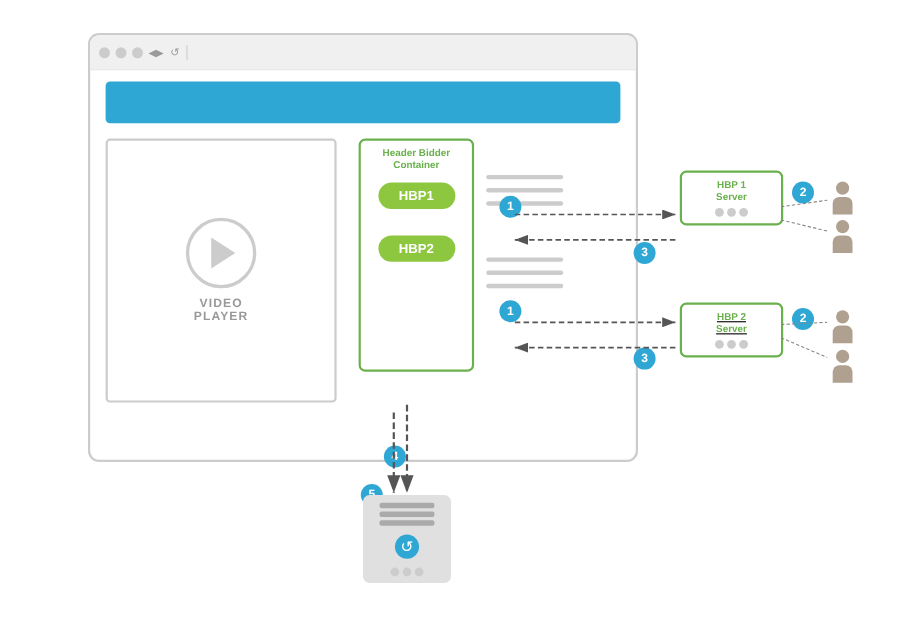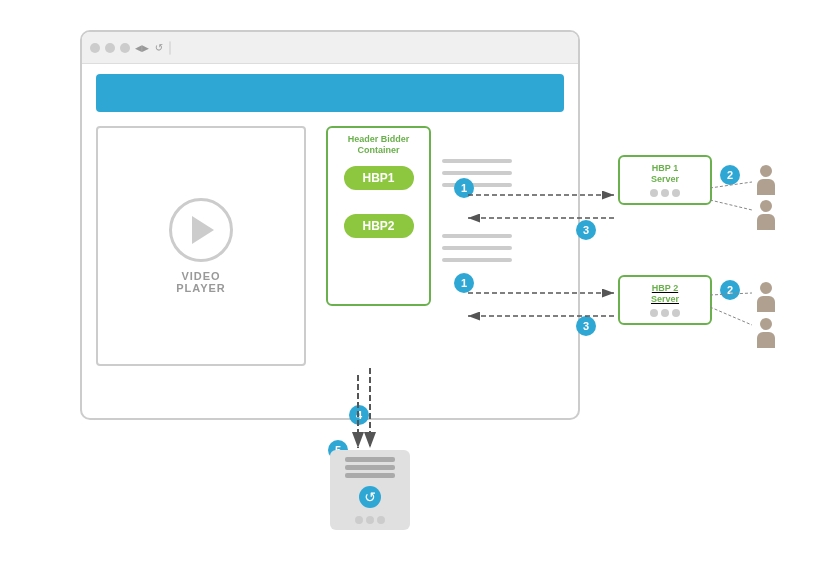--- a/index.html
+++ b/index.html
@@ -114,21 +114,21 @@
       letter-spacing: 1px;
       font-weight: bold;
     }
 
     
     .hb-container-box {
       position: absolute;
       left: 244px;
       top: 62px;
       width: 105px;
-      height: 180px;
+      height: 212px;
       border: 2px solid #6ab04c;
       border-radius: 6px;
       background: #fff;
       padding: 6px;
     }
 
     .hb-container-label {
       font-size: 9px;
       color: #6ab04c;
       font-weight: bold;

